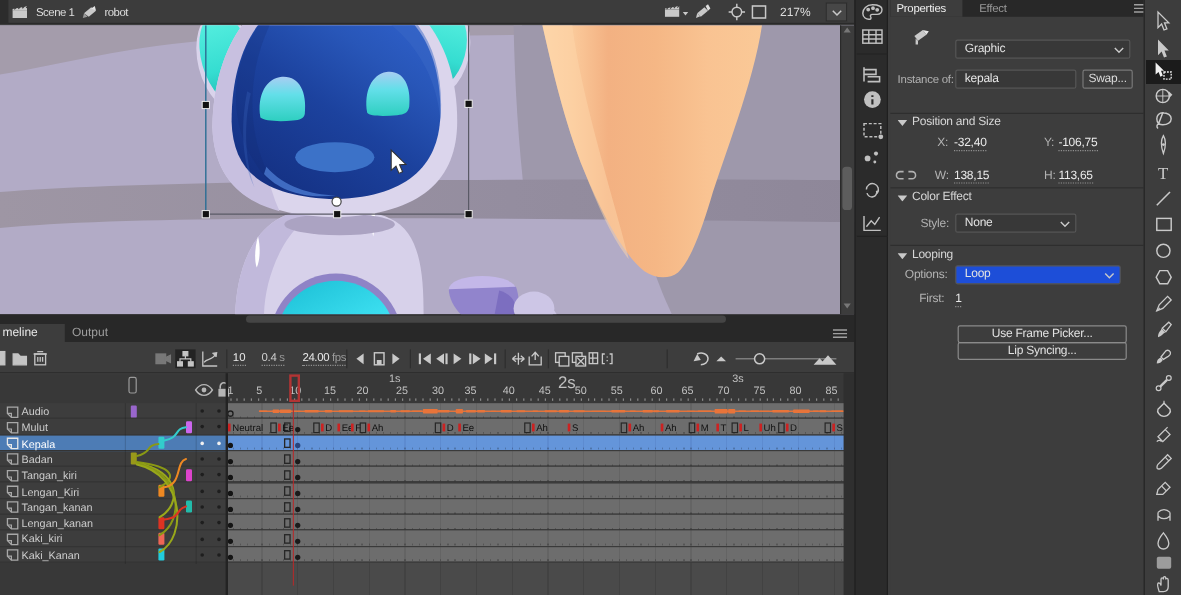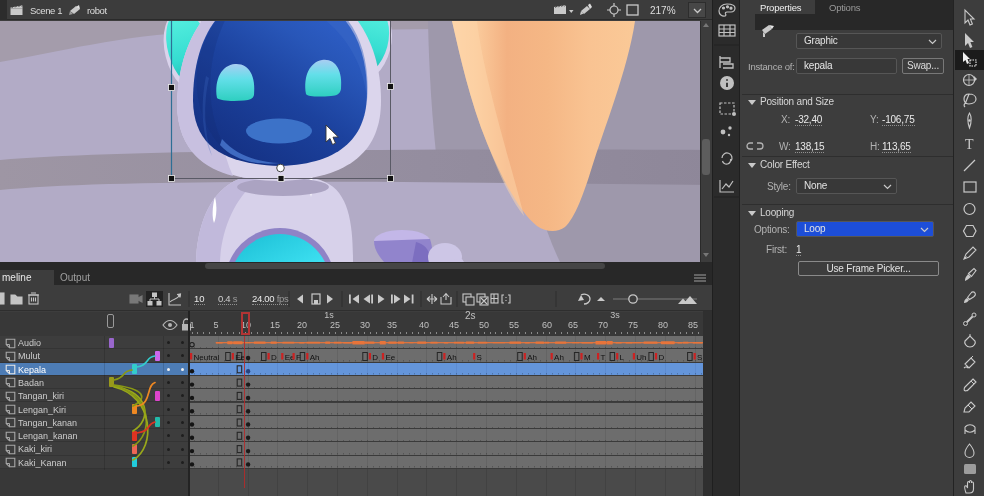--- a/index.html
+++ b/index.html
@@ -335,21 +335,21 @@
         <div class="abs" style="left:476px;top:8px;width:16px;text-align:center;font-size:9px;color:#c0c0c0">50</div>
         <div class="abs" style="left:506px;top:8px;width:16px;text-align:center;font-size:9px;color:#c0c0c0">55</div>
         <div class="abs" style="left:536px;top:8px;width:16px;text-align:right;font-size:9px;color:#c0c0c0">60</div>
         <div class="abs" style="left:565px;top:8px;width:16px;text-align:center;font-size:9px;color:#c0c0c0">65</div>
         <div class="abs" style="left:595px;top:8px;width:16px;text-align:center;font-size:9px;color:#c0c0c0">70</div>
         <div class="abs" style="left:625px;top:8px;width:16px;text-align:center;font-size:9px;color:#c0c0c0">75</div>
         <div class="abs" style="left:655px;top:8px;width:16px;text-align:center;font-size:9px;color:#c0c0c0">80</div>
         <div class="abs" style="left:685px;top:8px;width:16px;text-align:center;font-size:9px;color:#c0c0c0">85</div>
         <div class="abs" style="left:184px;top:8px;width:16px;text-align:center;font-size:9px;color:#c0c0c0">1</div>
         <div class="abs" style="left:322px;top:-2px;width:14px;text-align:center;font-size:9px;color:#c0c0c0">1s</div>
-        <div class="abs" style="left:465px;top:-2px;width:14px;text-align:left;font-size:10px;color:#c0c0c0">2s</div>
+        <div class="abs" style="left:465px;top:-2px;width:14px;text-align:left;font-size:14px;color:#c0c0c0">2s</div>
         <div class="abs" style="left:608px;top:-2px;width:14px;text-align:center;font-size:9px;color:#c0c0c0">3s</div>
         <div class="abs" style="left:241.1px;top:0px;width:9px;height:23px;border:2px solid #b23434"></div>
       </div>
 <div class="abs" style="left:0;top:66px;width:189px;height:134px;background:#3d3d3d"></div>
       <div class="abs" style="left:0;top:66.0px;width:189px;height:13.3px;background:transparent;border-bottom:1px solid #343434">
         <svg class="abs" style="left:5px;top:1.5px" width="11" height="11" viewBox="0 0 11 11">
           <path d="M1.2,1.2 L9.8,1.2 L9.8,9.8 L4.5,9.8 L1.2,6.5 Z" fill="none" stroke="#a8a8a8" stroke-width="1.1"></path>
           <path d="M1.2,6.5 L4.5,6.5 L4.5,9.8" fill="none" stroke="#a8a8a8" stroke-width="1"></path>
         </svg>
         <span class="abs" style="left:18px;top:2px;font-size:9px;color:#cccccc">Audio</span>
@@ -615,23 +615,23 @@
           <circle cx="16" cy="135" r="1.2" fill="#c0c0c0" stroke="none"></circle>
    <path d="M9,158 a5,5 0 1 1 9,3 M9.5,161 a4,4 0 1 0 8,-2"></path>
    <path d="M7,180 V192 H21 M9,189 L13,184 L16,187 L20,181" stroke-width="1.2"></path>
   </g>
   <line x1="1" y1="45" x2="27" y2="45" stroke="#222"></line>
   <line x1="1" y1="197" x2="27" y2="197" stroke="#222"></line>
  </svg>
 </div>
 
 <div class="abs" style="left:742px;top:0;width:211px;height:496px;background:#3d3d3d;letter-spacing:-0.2px">
- <div class="abs" style="left:13px;top:0;width:211px;height:30px;background:#282828">
+ <div class="abs" style="left:0;top:0;width:211px;height:14px;background:#282828">
   <div class="abs" style="left:0;top:0;width:60px;height:14px;background:#3d3d3d;color:#f0f0f0;font-size:9.5px;padding-left:5px;padding-top:1.5px">Properties</div>
-  <div class="abs" style="left:74px;top:2px;color:#9a9a9a;font-size:9.5px">Options</div>
+  <div class="abs" style="left:74px;top:2px;color:#9a9a9a;font-size:9.5px">Effect</div>
   <svg class="abs" style="left:203px;top:3px" width="12" height="8">
           <path d="M0,1 H12 M0,4 H12 M0,7 H12" stroke="#9f9f9f" stroke-width="1.2"></path>
         </svg>
  </div>
  <svg class="abs" style="left:18px;top:24px" width="16" height="15" viewBox="0 0 16 15">
   <path d="M2,6 L9,1 L12,5 L5,10 Z" fill="#c9c9c9"></path>
         <path d="M5,10 L5,13 L3,13 L3,8 Z" fill="#c9c9c9"></path>
   <path d="M9,1 L14,2 L12,5 Z" fill="#e6e6e6"></path>
  </svg>
  <div class="abs" style="left:54px;top:33px;width:146px;height:16px;background:#383838;border:1px solid #565656;border-radius:2px;color:#e2e2e2;font-size:10px;padding:1px 0 0 7px">Graphic
@@ -675,21 +675,22 @@
       </svg>
  <span class="abs" style="left:18px;top:207px;font-size:10px;color:#d6d6d6">Looping</span>
  <span class="abs" style="left:12px;top:224px;font-size:10px;color:#b2b2b2">Options:</span>
  <div class="abs" style="left:54px;top:221px;width:138px;height:16px;background:#1d4ed8;border:1px solid #565656;border-radius:2px;color:#e2e2e2;font-size:10px;padding:1px 0 0 7px">Loop
   <svg class="abs" style="left:123px;top:5px" width="9" height="6">
           <path d="M1,1 L4.5,4.5 L8,1" stroke="#c9c9c9" stroke-width="1.2" fill="none"></path>
         </svg>
  </div>
  <span class="abs" style="left:24px;top:244px;font-size:10px;color:#b2b2b2">First:</span>
  <span class="abs" style="left:54px;top:244px;font-size:10px;color:#eaeaea;border-bottom:1px dotted #909090">1</span>
- <div class="abs" style="left:56px;top:261px;width:141px;height:15px;border:1px solid #8a8a8a;border-radius:2px;color:#e2e2e2;font-size:10px;text-align:center;padding-top:1px">Use Frame Picker...</div>
+ <div class="abs" style="left:56px;top:271px;width:141px;height:15px;border:1px solid #8a8a8a;border-radius:2px;color:#e2e2e2;font-size:10px;text-align:center;padding-top:1px">Use Frame Picker...</div>
+ <div class="abs" style="left:56px;top:285px;width:141px;height:15px;border:1px solid #8a8a8a;border-radius:2px;color:#e2e2e2;font-size:10px;text-align:center;padding-top:1px">Lip Syncing...</div>
 </div>
 
 <div class="abs" style="left:953px;top:0;width:31px;height:496px;background:#3d3d3d;border-left:1px solid #232323"><svg width="31" height="496" viewBox="0 0 31 496">
         <rect x="1" y="50" width="30" height="20" fill="#1b1b1b"></rect>
         <g transform="translate(9,10)">
           <path d="M2,0 L2,13 L5,10 L7,15 L9.4,14 L7.4,9 L11,9 Z" fill="none" stroke="#c9c9c9" stroke-width="1.1"></path>
         </g>
         <g transform="translate(9,33)">
           <path d="M2,0 L2,13 L5,10 L7,15 L9.4,14 L7.4,9 L11,9 Z" fill="#c9c9c9"></path>
         </g>

